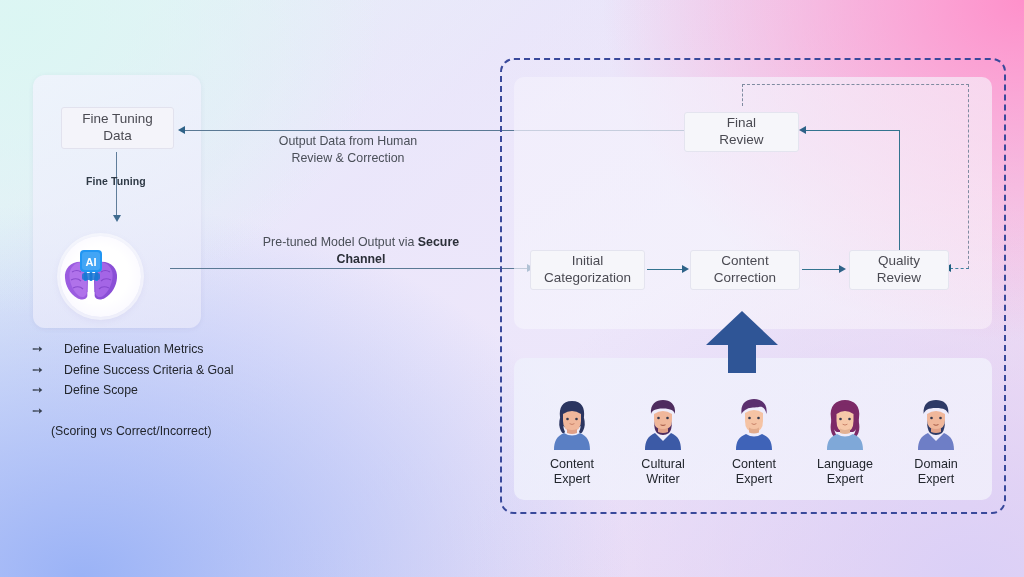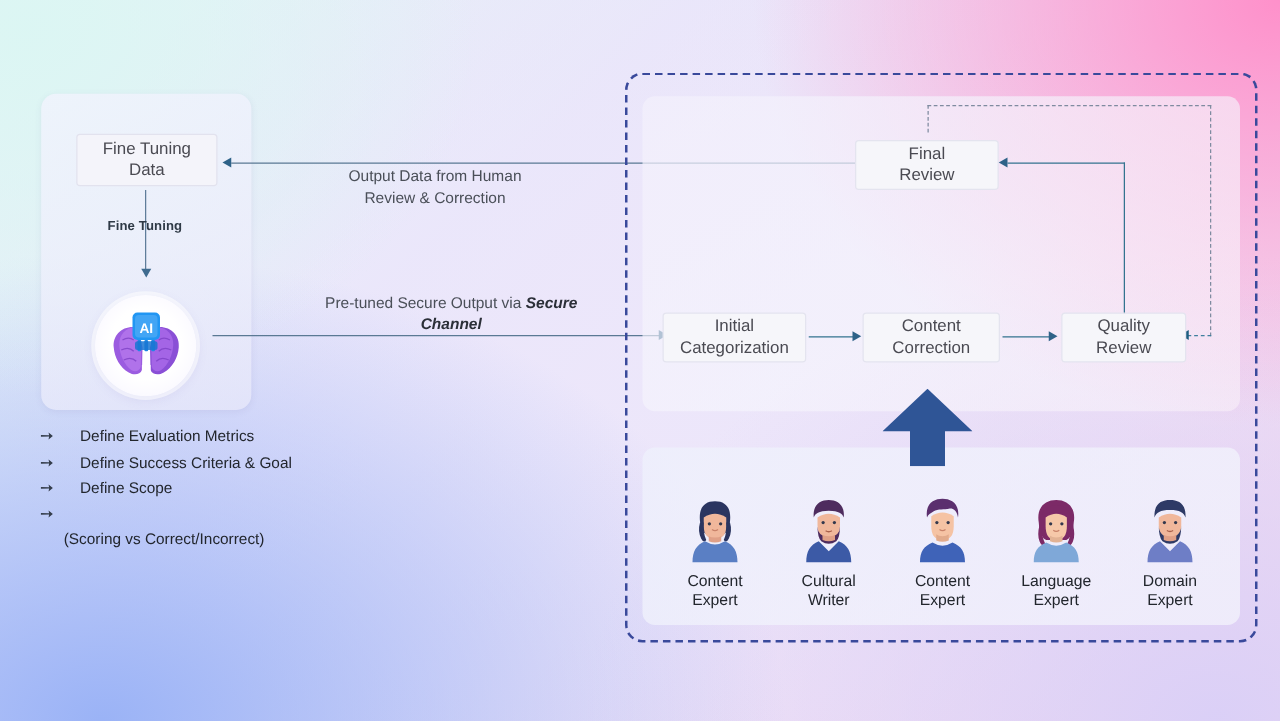--- a/index.html
+++ b/index.html
@@ -48,25 +48,25 @@
     width: 1.4px; height: 64px; background: #5f7d9a;
   }
   .v-arrow::after {
     content: ""; position: absolute; left: -3.3px; bottom: -6px;
     border-left: 4.3px solid transparent; border-right: 4.3px solid transparent;
     border-top: 7px solid #3f6b8f;
   }
 
   
   .brain-badge {
-    position: absolute; left: 76px; top: 236px;
+    position: absolute; left: 60px; top: 236px;
     width: 81px; height: 81px; border-radius: 50%;
     background: radial-gradient(circle at 50% 48%, #ffffff 48%, #fbfaff 70%, rgba(255,255,255,0.25) 100%);
     box-shadow: 0 0 0 3px rgba(255,255,255,0.55), 0 2px 9px rgba(130,110,190,0.16);
-    display: flex; align-items: center; justify-content: center;
+    display: flex; align-items: center; 
   }
 
   
   .bullets { position: absolute; left: 30px; top: 339px; width: 260px; }
   .bullet-row { display: flex; align-items: flex-start; height: 20.6px; }
   .bullet-arrow {
     width: 34px; flex: 0 0 34px; color: #343d4b;
     font-size: 13px; line-height: 20.6px; padding-left: 2px;
   }
   .bullet-text { font-size: 12.3px; color: #22262d; line-height: 20.6px; text-align: center; }
@@ -81,21 +81,21 @@
   }
   .arrow-right-head {
     position: absolute; width: 0; height: 0;
     border-top: 4.6px solid transparent; border-bottom: 4.6px solid transparent;
     border-left: 7.5px solid #2e6288;
   }
   .conn-label {
     position: absolute; text-align: center;
     font-size: 12.4px; color: #4a4f58; line-height: 16.5px;
   }
-  .conn-label b { color: #2b2f38; font-style: italic; }
+  .conn-label b { color: #2b2f38; }
 
   
   .right-dashed {
     position: absolute; left: 500px; top: 58px;
     width: 506px; height: 456px;
     border: 2.6px dashed #39499b;
     border-radius: 14px;
   }
   .panel-top {
     position: absolute; left: 514px; top: 77px;
@@ -219,21 +219,21 @@
   <div class="h-line" style="left:185px; top:130px; width:504px;"></div>
   <div class="arrow-left-head" style="left:178px; top:126px;"></div>
   <div class="conn-label" style="left:248px; top:92px; width:200px;margin-top:41px;">
     <span>Output Data from Human</span><br>
     <span>Review &amp; Correction</span>
   </div>
 
   <div class="h-line" style="left:170px; top:268px; width:358px;"></div>
   <div class="arrow-right-head" style="left:527px; top:264px;"></div>
   <div class="conn-label" style="left:245px; top:234px; width:232px;">
-    <span>Pre-tuned Secure Output via </span><b>Secure</b><br>
+    <span>Pre-tuned Model Output via </span><b>Secure</b><br>
     <b>Channel</b>
   </div>
 
   <div class="right-dashed"></div>
   <div class="panel-top"></div>
   <div class="panel-bottom"></div>
 
   <div class="dot-line dot-v" style="left:742px; top:84px; height:22px;"></div>
   <div class="dot-line dot-h" style="left:742px; top:84px; width:227px;"></div>
   <div class="dot-line dot-v" style="left:968px; top:84px; height:185px;"></div>

